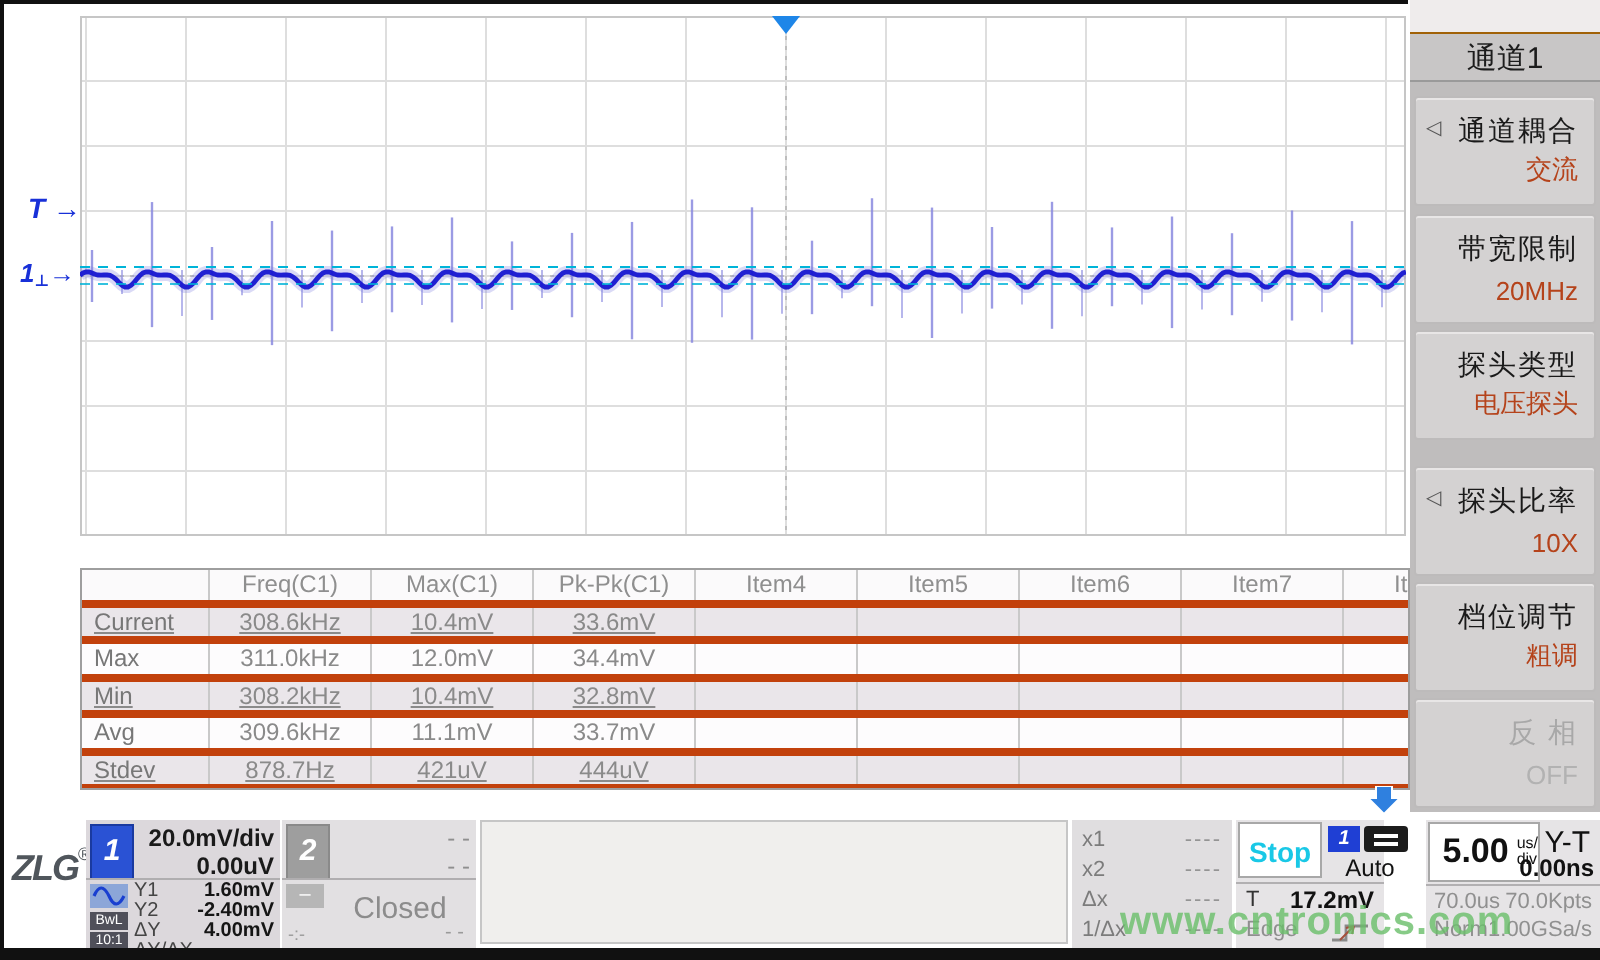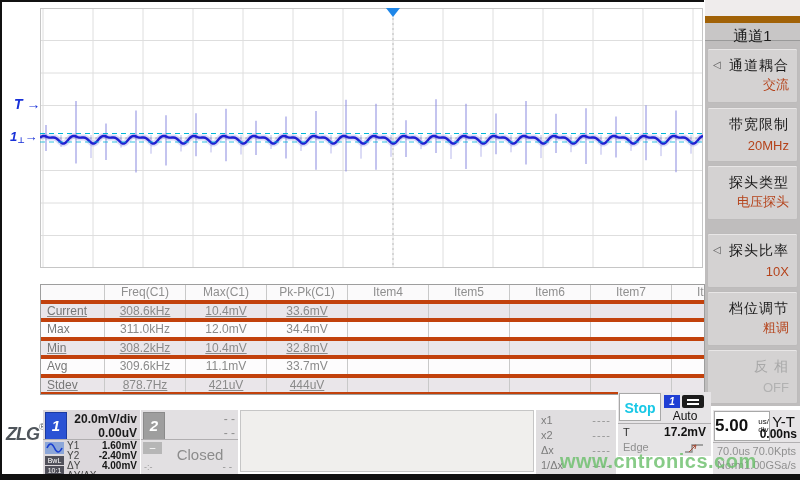--- a/index.html
+++ b/index.html
@@ -26,21 +26,21 @@
   .thead{color:#8f8f8f;background:#fbfafb;}
   .alt{background:#eae6ea;text-decoration:underline;}
   .tcell{width:80px;text-align:center;border-left:1px solid #c9c9c9;overflow:hidden;white-space:nowrap;flex:none;}
   .tcell:first-child{border-left:none;}
   .tlabel{width:63px;text-align:left;padding-left:6px;color:#777;box-sizing:border-box;}
   #scroll-arrow{left:683px;top:393px;width:18px;height:14px;}
   
   #sidebar{left:705px;top:0;width:95px;height:406px;background:#bfbdbd;}
   #sidebar-topstrip{left:0;top:0;width:95px;height:16px;background:#efecec;position:absolute;}
   #sidebar-title{left:0;top:16px;width:95px;height:25px;line-height:25px;position:absolute;
-                 background:#c8c6c6;border-top:7px solid #a16207;border-bottom:1px solid #9a9a9a;
+                 background:#c8c6c6;border-top:1px solid #a16207;border-bottom:1px solid #9a9a9a;
                  text-align:center;font-size:15px;color:#1c1c1c;box-sizing:border-box;}
   .skey{position:absolute;left:2px;width:91px;height:55px;background:#d4d2d2;
         border:1px solid #bdbbbb;border-radius:2px;box-shadow:inset 0 1px 0 #e8e6e6;box-sizing:border-box;}
   .skey .lbl{position:absolute;right:8px;top:8px;font-size:14px;color:#1a1a1a;letter-spacing:1px;}
   .skey .val{position:absolute;right:8px;bottom:8px;font-size:13px;color:#b5431b;}
   .skey .larr{position:absolute;left:5px;top:10px;font-size:10px;color:#555;}
   .skey.disabled .lbl{color:#a8a8a8;}
   .skey.disabled .val{color:#b2b2b2;}
   
   .blk{position:absolute;box-sizing:border-box;}
@@ -64,37 +64,37 @@
   .krow b{position:absolute;right:0;font-weight:600;color:#151515;}
   .krow b.dim{color:#8a8a8a;}
   #minus-tag{top:32px;height:12px;line-height:12px;background:#b6b6b6;font-size:10px;}
   #ch2-closed{position:absolute;left:24px;top:36px;width:70px;text-align:center;font-size:15px;color:#8c8c8c;}
   #ch2-ratio{position:absolute;left:3px;bottom:2px;font-size:9px;color:#9a9a9a;}
   #ch2-dash3{position:absolute;right:6px;bottom:2px;font-size:10px;color:#9a9a9a;}
   #mid-panel{left:240px;top:410px;width:294px;height:62px;background:#f0efed;border:1px solid #c6c6c6;}
   #cursor-blk{left:536px;top:410px;width:80px;height:72px;background:#e0dee0;}
   .curow{position:absolute;left:5px;right:5px;height:15px;line-height:15px;font-size:11px;color:#7c7c7c;}
   .curow b{position:absolute;right:0;font-weight:400;color:#949494;letter-spacing:1px;}
-  #trig-blk{left:618px;top:392px;width:93px;height:64px;background:#e6e4e6;}
+  #trig-blk{left:618px;top:410px;width:74px;height:64px;background:#e6e4e6;}
   #stop-box{position:absolute;left:1px;top:1px;width:42px;height:28px;background:#fff;border:1px solid #a8a8a8;
             text-align:center;line-height:28px;font-size:14px;font-weight:bold;color:#19c8e6;box-sizing:border-box;}
   #trig-src{position:absolute;left:46px;top:3px;width:16px;height:13px;line-height:13px;background:#1f3fd4;
             color:#fff;font-size:10px;font-style:italic;font-weight:bold;text-align:center;}
   #dc-badge{position:absolute;left:64px;top:3px;width:22px;height:13px;background:#1c1c1c;border-radius:2px;
             display:flex;flex-direction:column;align-items:center;justify-content:center;}
   #dc-badge .l1{width:12px;border-top:2px solid #fff;margin-bottom:2px;}
   #dc-badge .l2{width:12px;border-top:2px dashed #fff;}
   #trig-mode{position:absolute;left:44px;top:17px;width:46px;text-align:center;font-size:12px;color:#111;}
   .tdiv{position:absolute;left:0;top:31px;width:100%;height:1px;background:#b2b0b2;}
   .trow2{position:absolute;left:5px;right:5px;height:14px;line-height:14px;font-size:11px;color:#333;}
   .trow2 b{position:absolute;right:0;font-weight:600;color:#111;font-size:12px;}
   .trow2.dim{color:#8f8f8f;}
   #time-blk{left:713px;top:410px;width:87px;height:64px;background:#e6e4e6;}
   #tb-box{position:absolute;left:1px;top:1px;width:56px;height:30px;background:#fff;border:1px solid #a8a8a8;
-          box-sizing:border-box;display:flex;align-items:center;justify-content:space-between;}
+          box-sizing:border-box;display:flex;align-items:center;justify-content:flex-end;}
   #tb-scale{font-size:17px;font-weight:bold;color:#111;}
   #tb-unit{margin-left:4px;font-size:8px;line-height:8px;color:#111;text-align:left;}
   #tb-mode{position:absolute;right:5px;top:3px;font-size:15px;color:#111;}
   #tb-delay{position:absolute;right:3px;top:17px;font-size:12px;font-weight:600;color:#111;}
   .tbrow{position:absolute;left:4px;right:4px;height:14px;line-height:14px;font-size:11px;color:#909090;}
   .tbrow b{position:absolute;right:0;font-weight:400;color:#909090;}
   #watermark{left:560px;top:450px;font-size:20px;font-weight:bold;letter-spacing:0.5px;
              color:rgba(105,190,105,0.8);z-index:9;}
 </style>
 </head>

